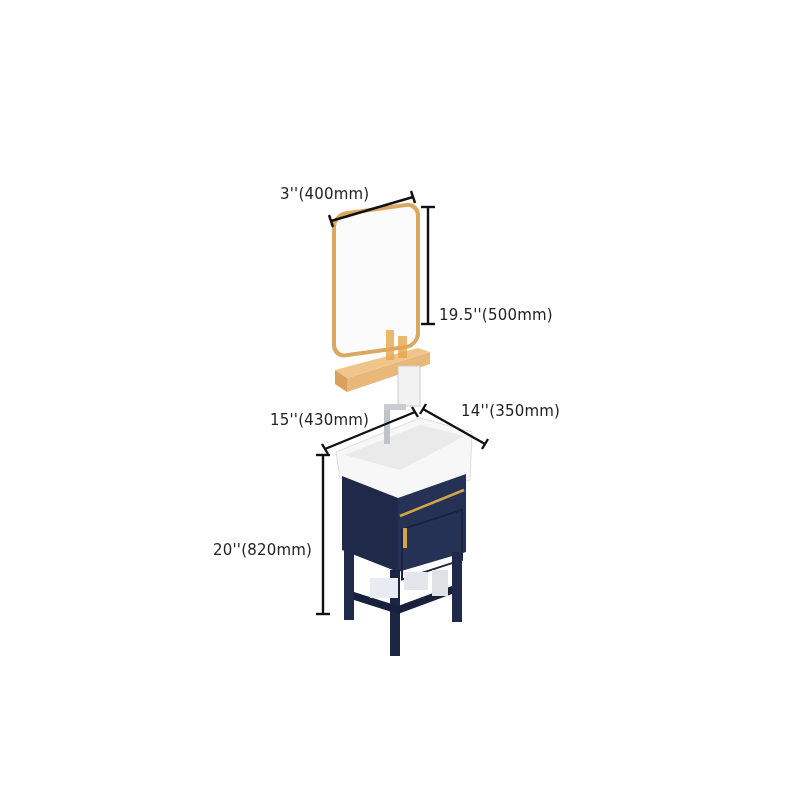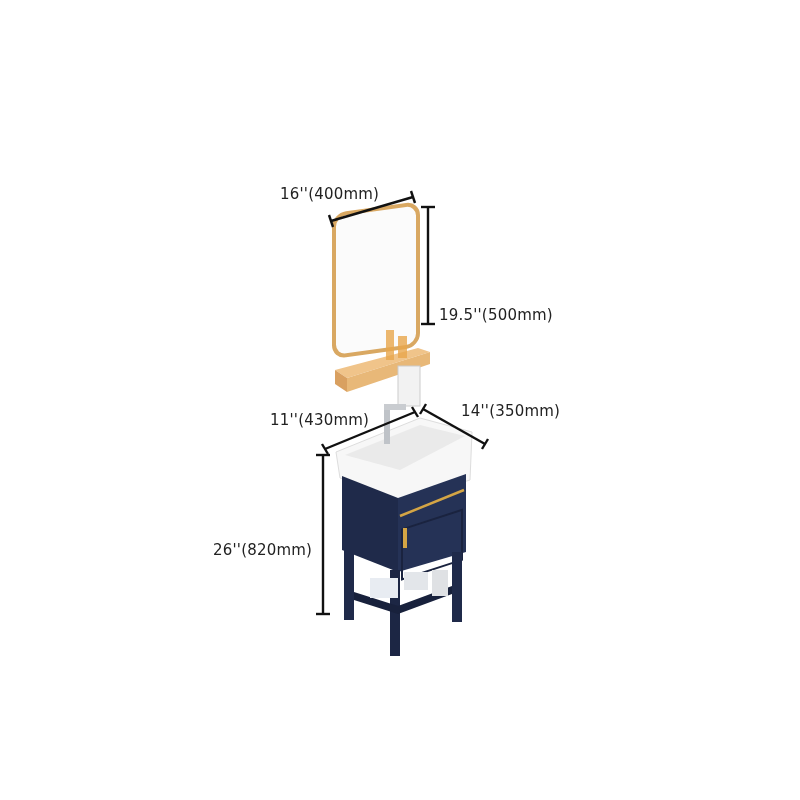--- a/index.html
+++ b/index.html
@@ -60,17 +60,17 @@
       <line x1="412" y1="407" x2="418" y2="417"></line>
     <line x1="423" y1="409" x2="485" y2="444"></line>
     <line x1="426" y1="404" x2="420" y2="414"></line>
       <line x1="488" y1="439" x2="482" y2="449"></line>
     <line x1="323" y1="455" x2="323" y2="614"></line>
     <line x1="316" y1="455" x2="330" y2="455"></line>
       <line x1="316" y1="614" x2="330" y2="614"></line>
   </g>
 </svg>
 
-<div class="label" style="left:280px;top:185px;">16''(400mm)</div>
+<div class="label" style="left:280px;top:185px;">3''(400mm)</div>
 <div class="label" style="left:439px;top:258px;margin-top:48px;">19.5''(500mm)</div>
-<div class="label" style="left:270px;top:411px;">11''(430mm)</div>
+<div class="label" style="left:270px;top:411px;">15''(430mm)</div>
 <div class="label" style="left:461px;top:402px;">14''(350mm)</div>
-<div class="label" style="left:213px;top:541px;">26''(820mm)</div>
+<div class="label" style="left:213px;top:541px;">20''(820mm)</div>
 
 </body></html>

